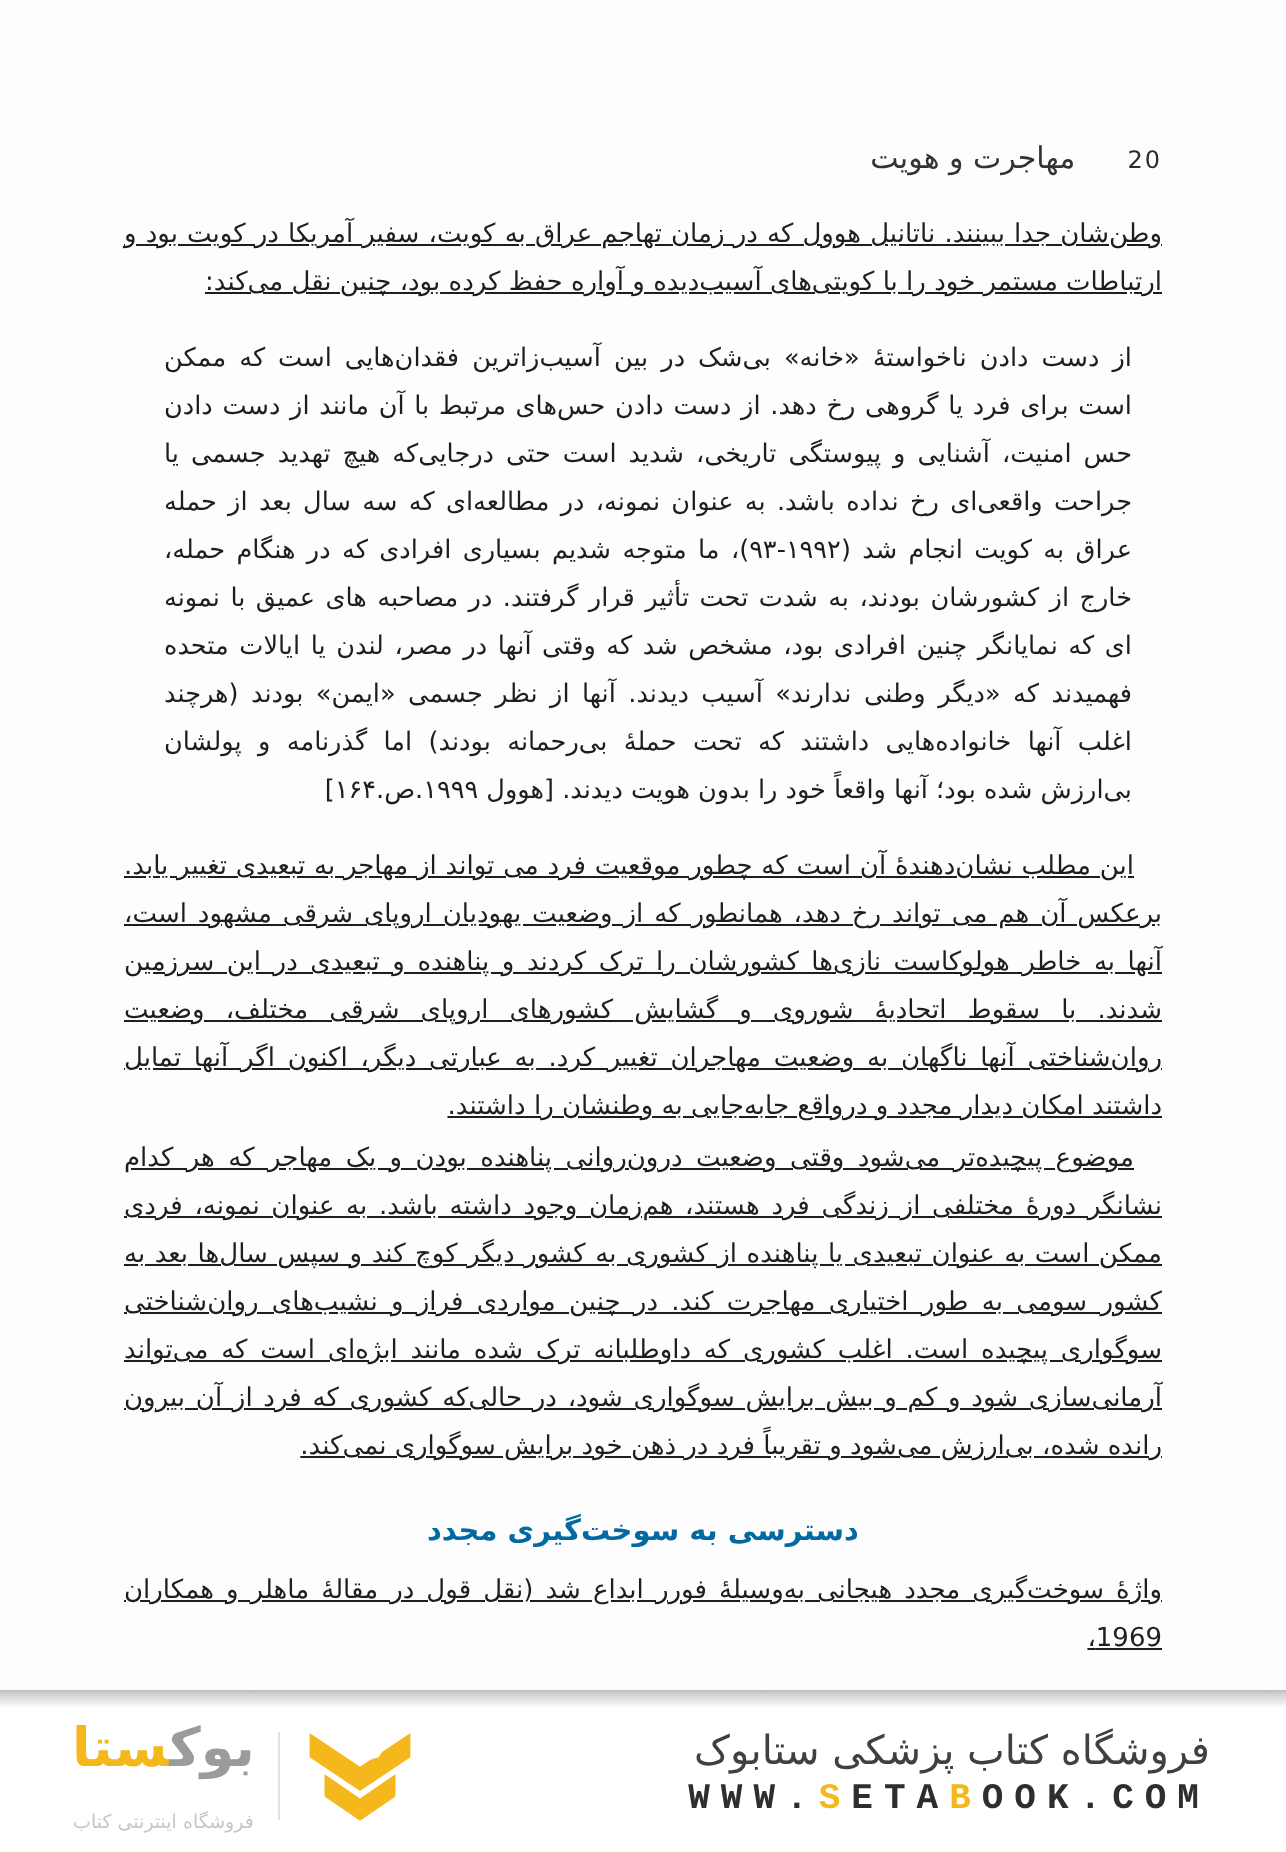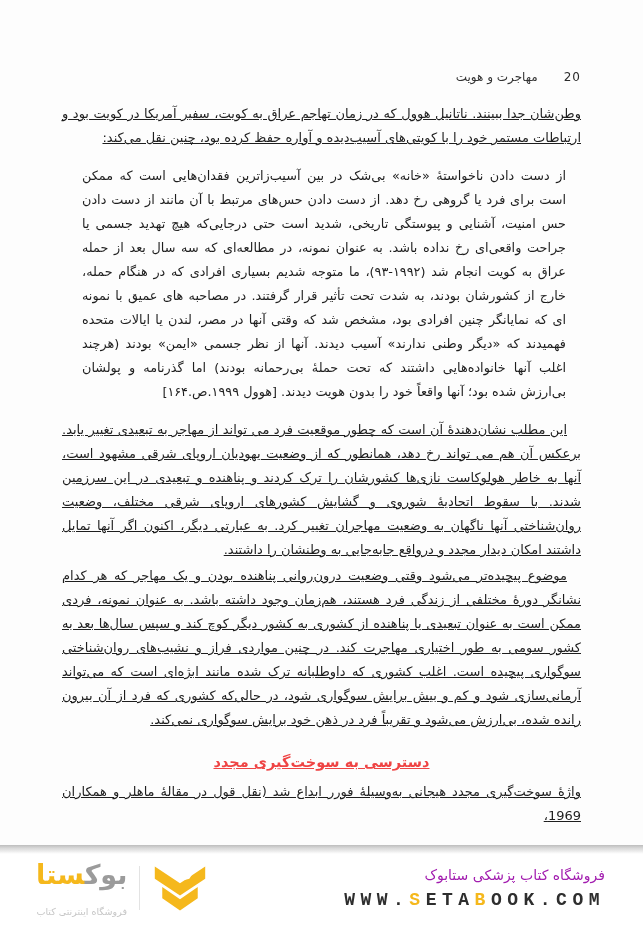--- a/index.html
+++ b/index.html
@@ -28,21 +28,21 @@
   .page-header{
     display:flex;
     align-items:baseline;
     gap:26px;
     font-size:11px;
     color:#2b2b2b;
     margin-bottom:18px;
     padding-left:14px;
   }
   .page-number{font-size:12px;letter-spacing:1px;}
-  .running-title{font-size:12px;color:#333;}
+  .running-title{font-size:15px;color:#333;}
 
   .body-text p{
     margin:0;
     font-size:13px;
     line-height:24px;
     text-align:justify;
     color:#1e1e1e;
   }
   p.para{margin-bottom:2px;text-decoration:underline;}
   p.indent{text-indent:14px;}
@@ -51,22 +51,21 @@
   }
   .quote-block p{
     font-size:12.8px;
     line-height:24px;
   }
   .section-heading{
     margin:22px 0 10px 0;
     text-align:center;
     font-weight:bold;
     font-size:14.5px;
-    color:#ef4444;
-    text-decoration:underline;
+    color:#0369a1;
   }
 
   
   .page-shadow{
     position:absolute;left:0;top:845px;
     width:643px;height:9px;
     background:linear-gradient(#bdbdbd 0%, #d9d9d9 35%, rgba(255,255,255,0) 100%);
   }
   .footer{
     position:absolute;left:0;bottom:0;
@@ -107,22 +106,22 @@
   }
   .emblem{display:block;}
 
   .store-block{
     display:flex;flex-direction:column;
     align-items:flex-end;
     gap:4px;
   }
   .store-title{
     direction:rtl;
-    font-size:14px;
-    color:#a21caf;
+    font-size:20px;
+    color:#404040;
     line-height:20px;
   }
   .store-url{
     font-size:18px;
     font-weight:bold;
     letter-spacing:5.5px;
     color:#2e2e2e;
     font-family:Liberation Mono, monospace;
     line-height:22px;
     white-space:nowrap;

